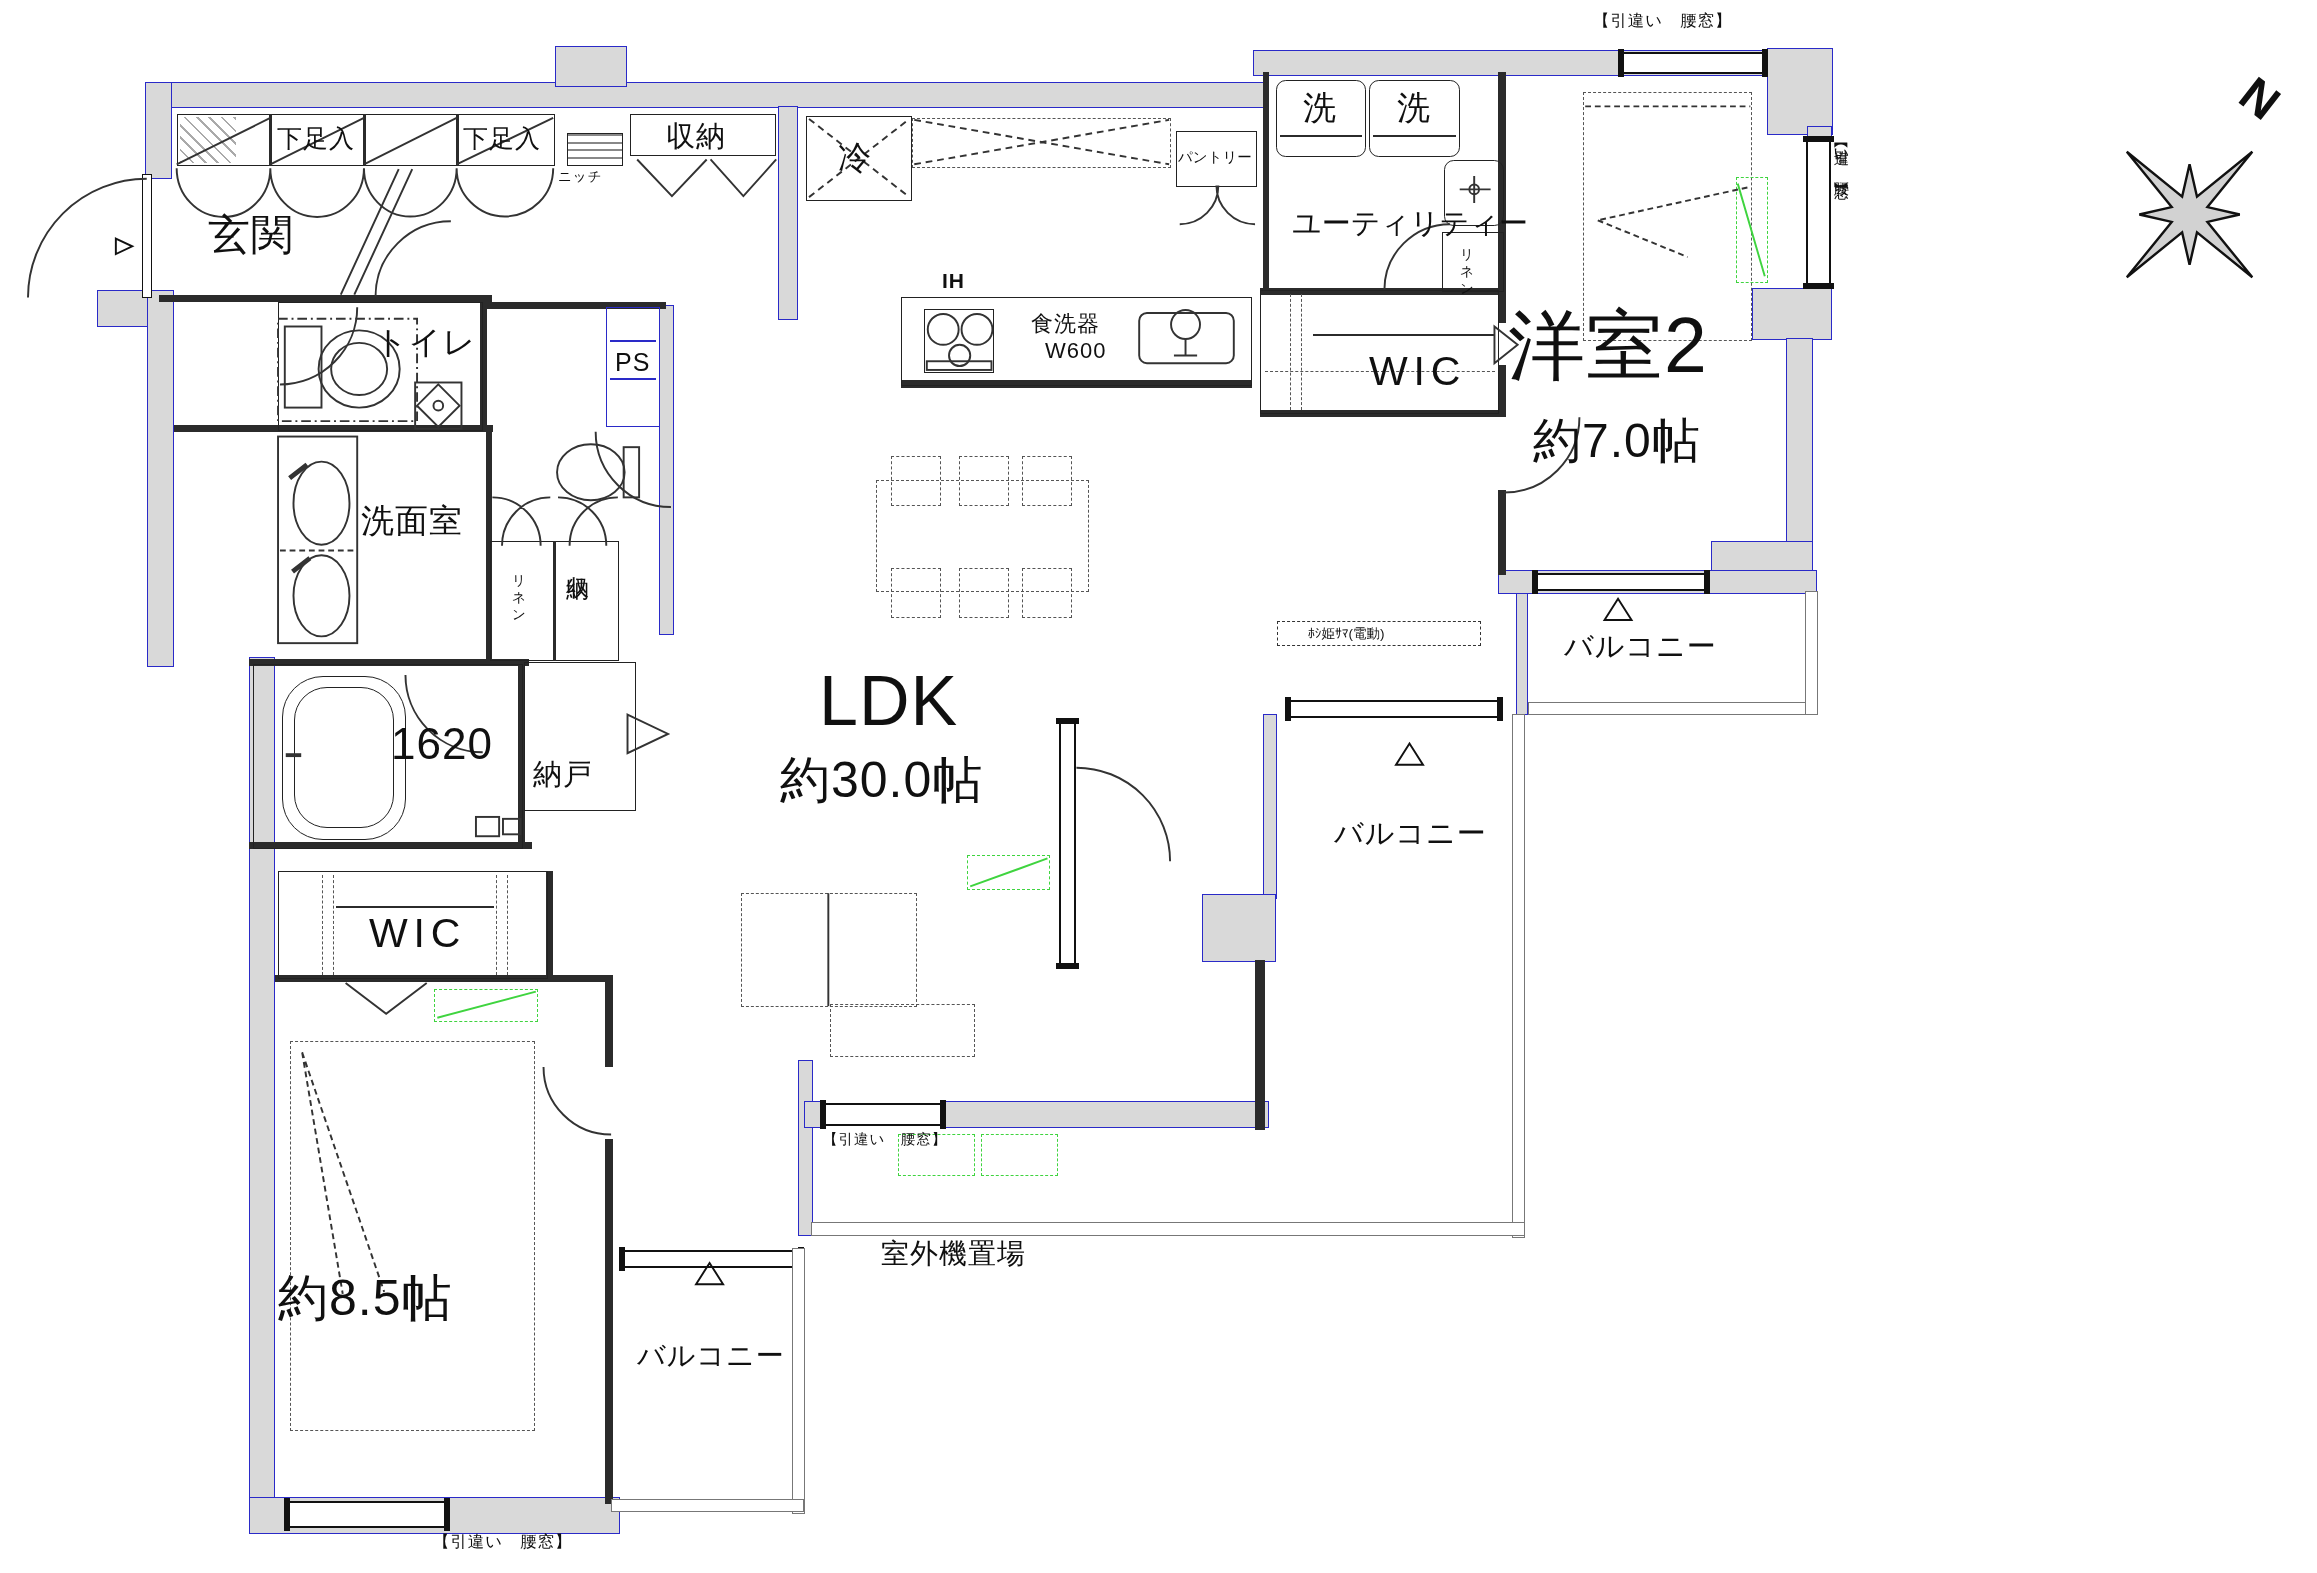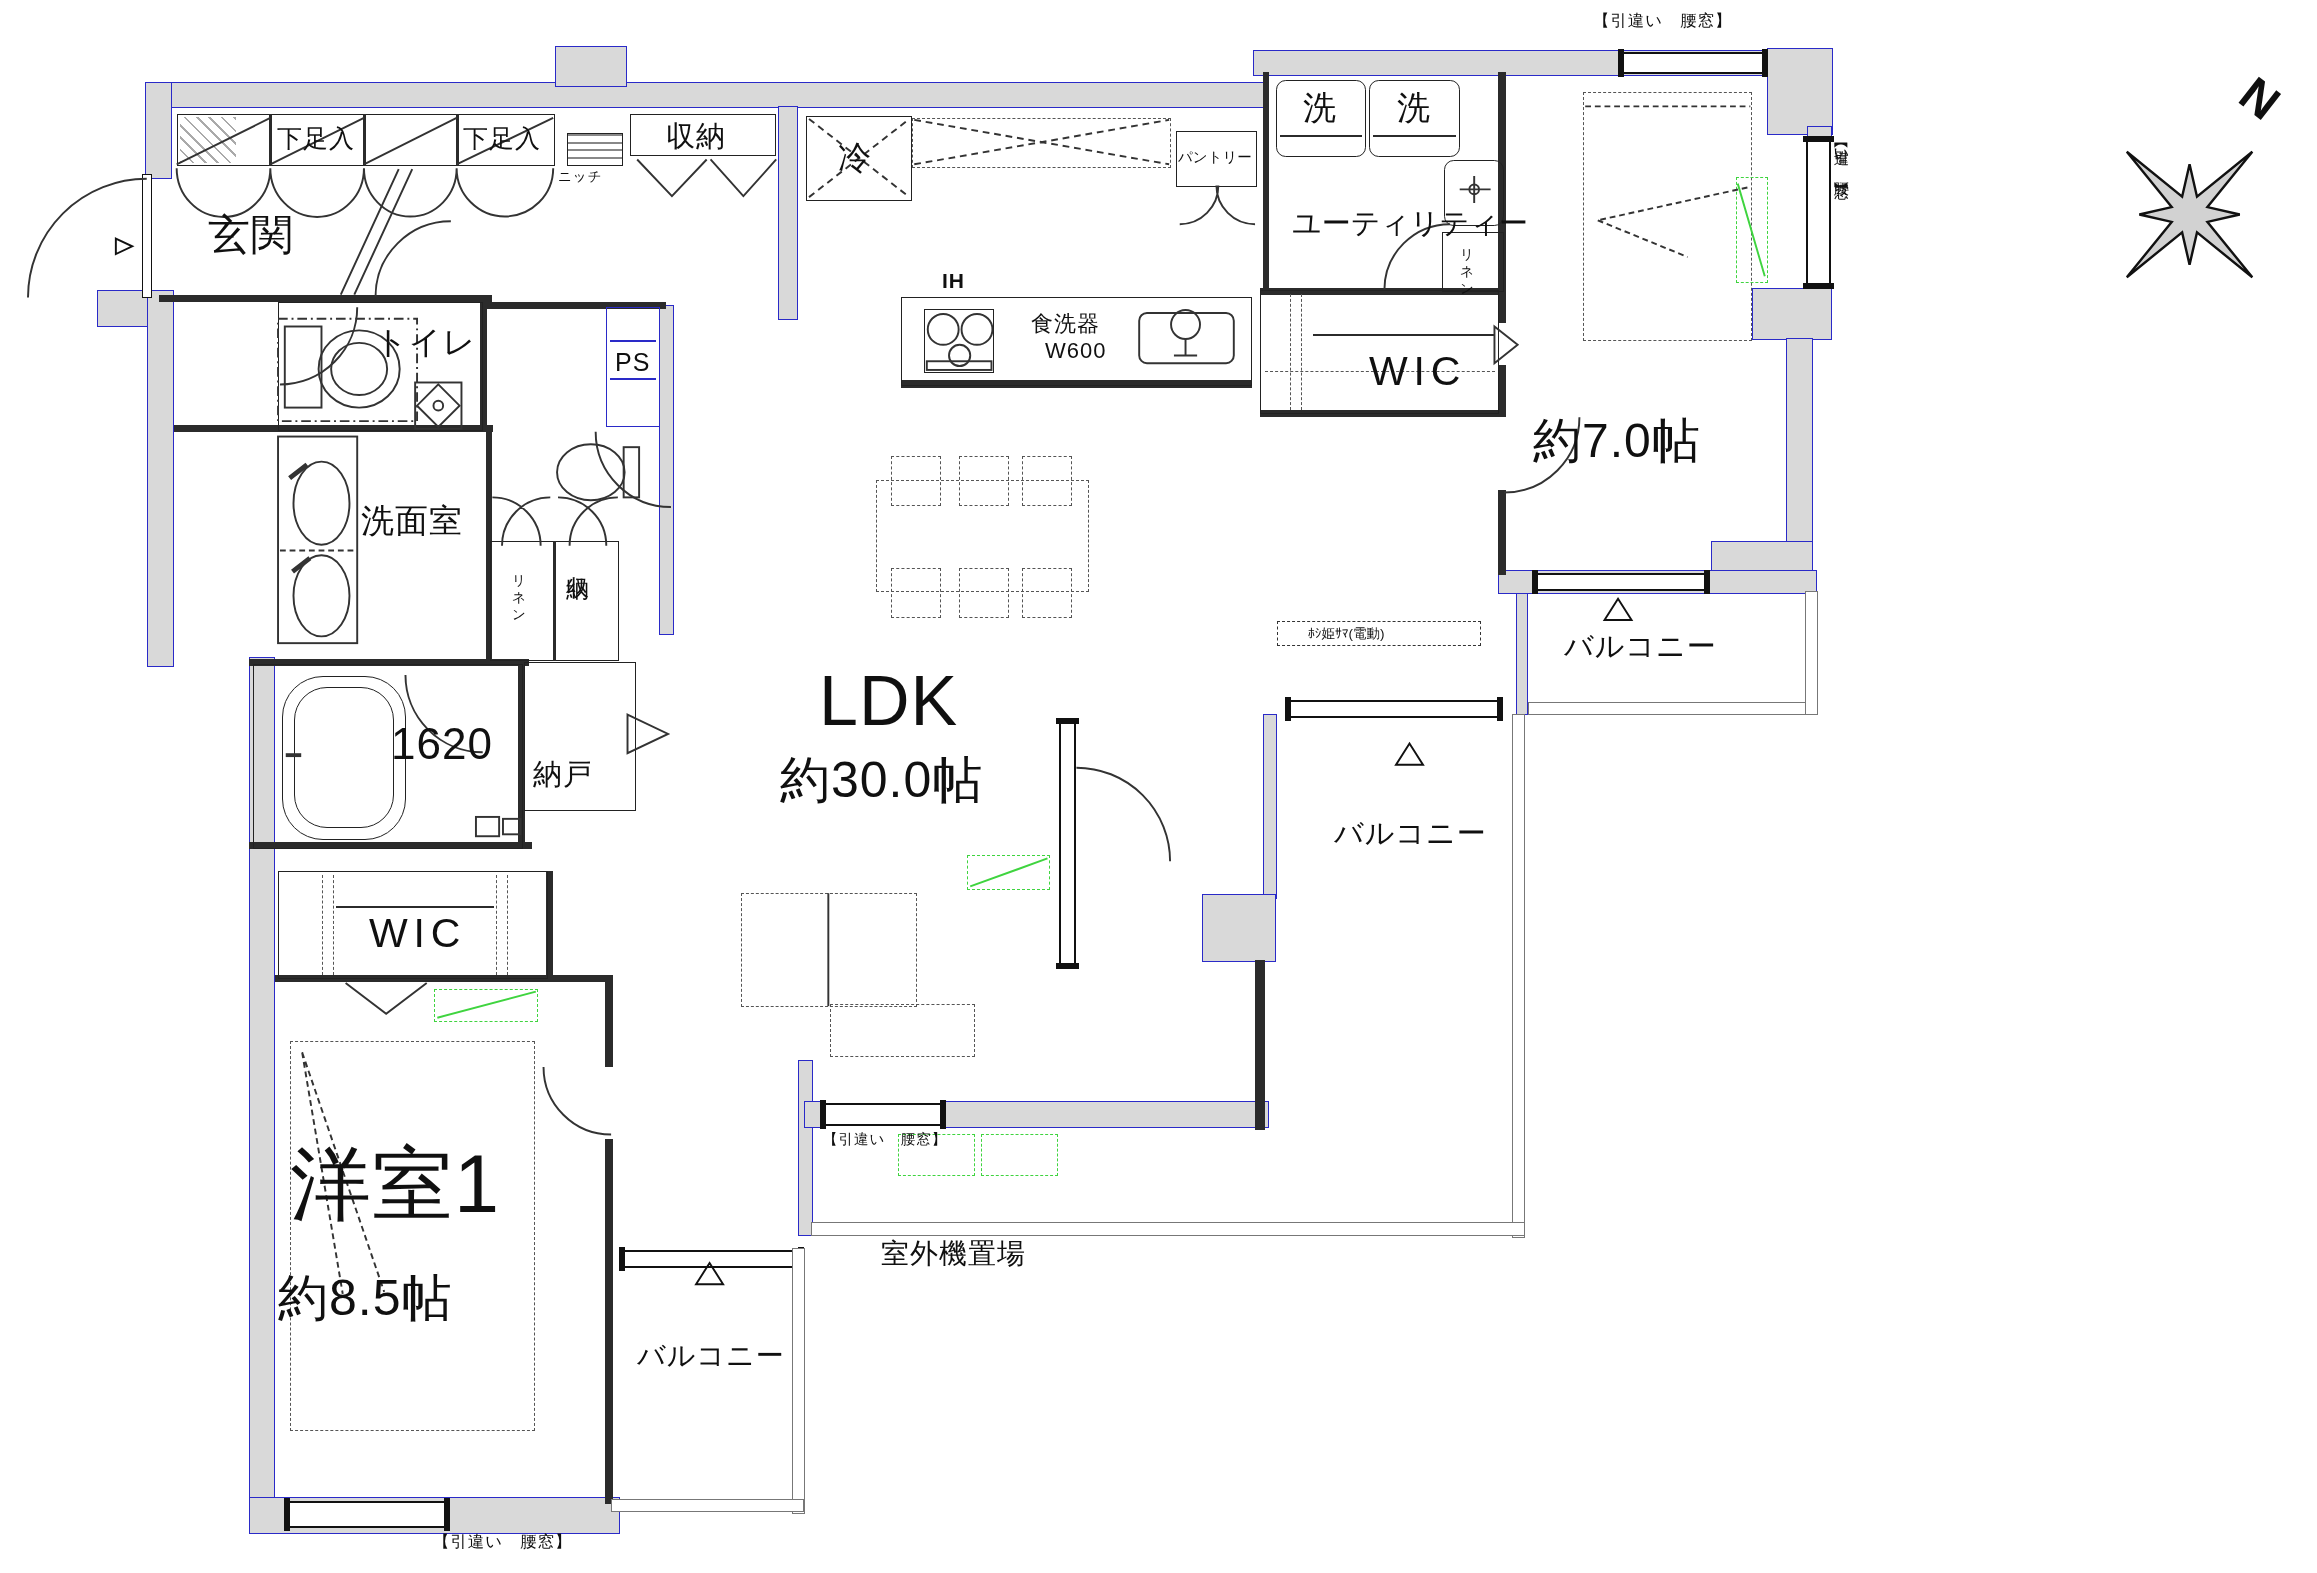--- a/index.html
+++ b/index.html
@@ -283,32 +283,32 @@
   <div class="lbl" style="left:838px;top:141px;font-size:33px">冷</div>
   <div class="lbl" style="left:1178px;top:150px;font-size:14.5px;letter-spacing:0">パントリー</div>
   <div class="lbl" style="left:1303px;top:91px;font-size:33px">洗</div>
   <div class="lbl" style="left:1397px;top:91px;font-size:33px">洗</div>
   <div class="lbl" style="left:1292px;top:209px;font-size:29px;letter-spacing:0">ユーティリティー</div>
   <div class="lbl vert" style="left:1460px;top:239px;font-size:13.5px">リネン</div>
   <div class="lbl" style="left:942px;top:270px;font-size:21px;font-weight:bold">IH</div>
   <div class="lbl" style="left:1031px;top:313px;font-size:22px">食洗器</div>
   <div class="lbl" style="left:1045px;top:340px;font-size:22px">W600</div>
   <div class="lbl" style="left:1369px;top:351px;font-size:41px;letter-spacing:5.8px">WIC</div>
+  <div class="lbl" style="left:1508px;top:307px;font-size:77px">洋室2</div>
   <div class="lbl" style="left:1533px;top:417px;font-size:48px">約7.0帖</div>
   <div class="lbl" style="left:1593px;top:11.6px;font-size:16.4px">【引違い　腰窓】</div>
   <div class="lbl vert" style="left:1834px;top:138px;font-size:15.4px;letter-spacing:0">【引違い　腰窓】</div>
   <div class="lbl" style="left:375px;top:326px;font-size:32px">トイレ</div>
   <div class="lbl" style="left:615px;top:350px;font-size:25px">PS</div>
   <div class="lbl" style="left:361px;top:504px;font-size:33px">洗面室</div>
   <div class="lbl vert" style="left:512px;top:565px;font-size:13.5px">リネン</div>
   <div class="lbl vert" style="left:566px;top:558px;font-size:23px">収納</div>
   <div class="lbl" style="left:391px;top:722px;font-size:44px">1620</div>
   <div class="lbl" style="left:533px;top:760px;font-size:29px">納戸</div>
   <div class="lbl" style="left:369px;top:913px;font-size:41px;letter-spacing:5.8px">WIC</div>
-  <div class="lbl" style="left:290px;top:1144px;font-size:81px">洋室1</div>
   <div class="lbl" style="left:278px;top:1273px;font-size:50px">約8.5帖</div>
   <div class="lbl" style="left:819px;top:666px;font-size:70px;font-weight:normal">LDK</div>
   <div class="lbl" style="left:780px;top:755px;font-size:50px">約30.0帖</div>
   <div class="lbl" style="left:1308px;top:627px;font-size:13.5px;letter-spacing:0">ﾎｼ姫ｻﾏ(電動)</div>
   <div class="lbl" style="left:1564px;top:632px;font-size:29px">バルコニー</div>
   <div class="lbl" style="left:1334px;top:819px;font-size:29px">バルコニー</div>
   <div class="lbl" style="left:637px;top:1342px;font-size:28px">バルコニー</div>
   <div class="lbl" style="left:881px;top:1240px;font-size:28px">室外機置場</div>
   <div class="lbl" style="left:823px;top:1132px;font-size:14.5px">【引違い　腰窓】</div>
   <div class="lbl" style="left:433px;top:1533px;font-size:16.4px">【引違い　腰窓】</div>

